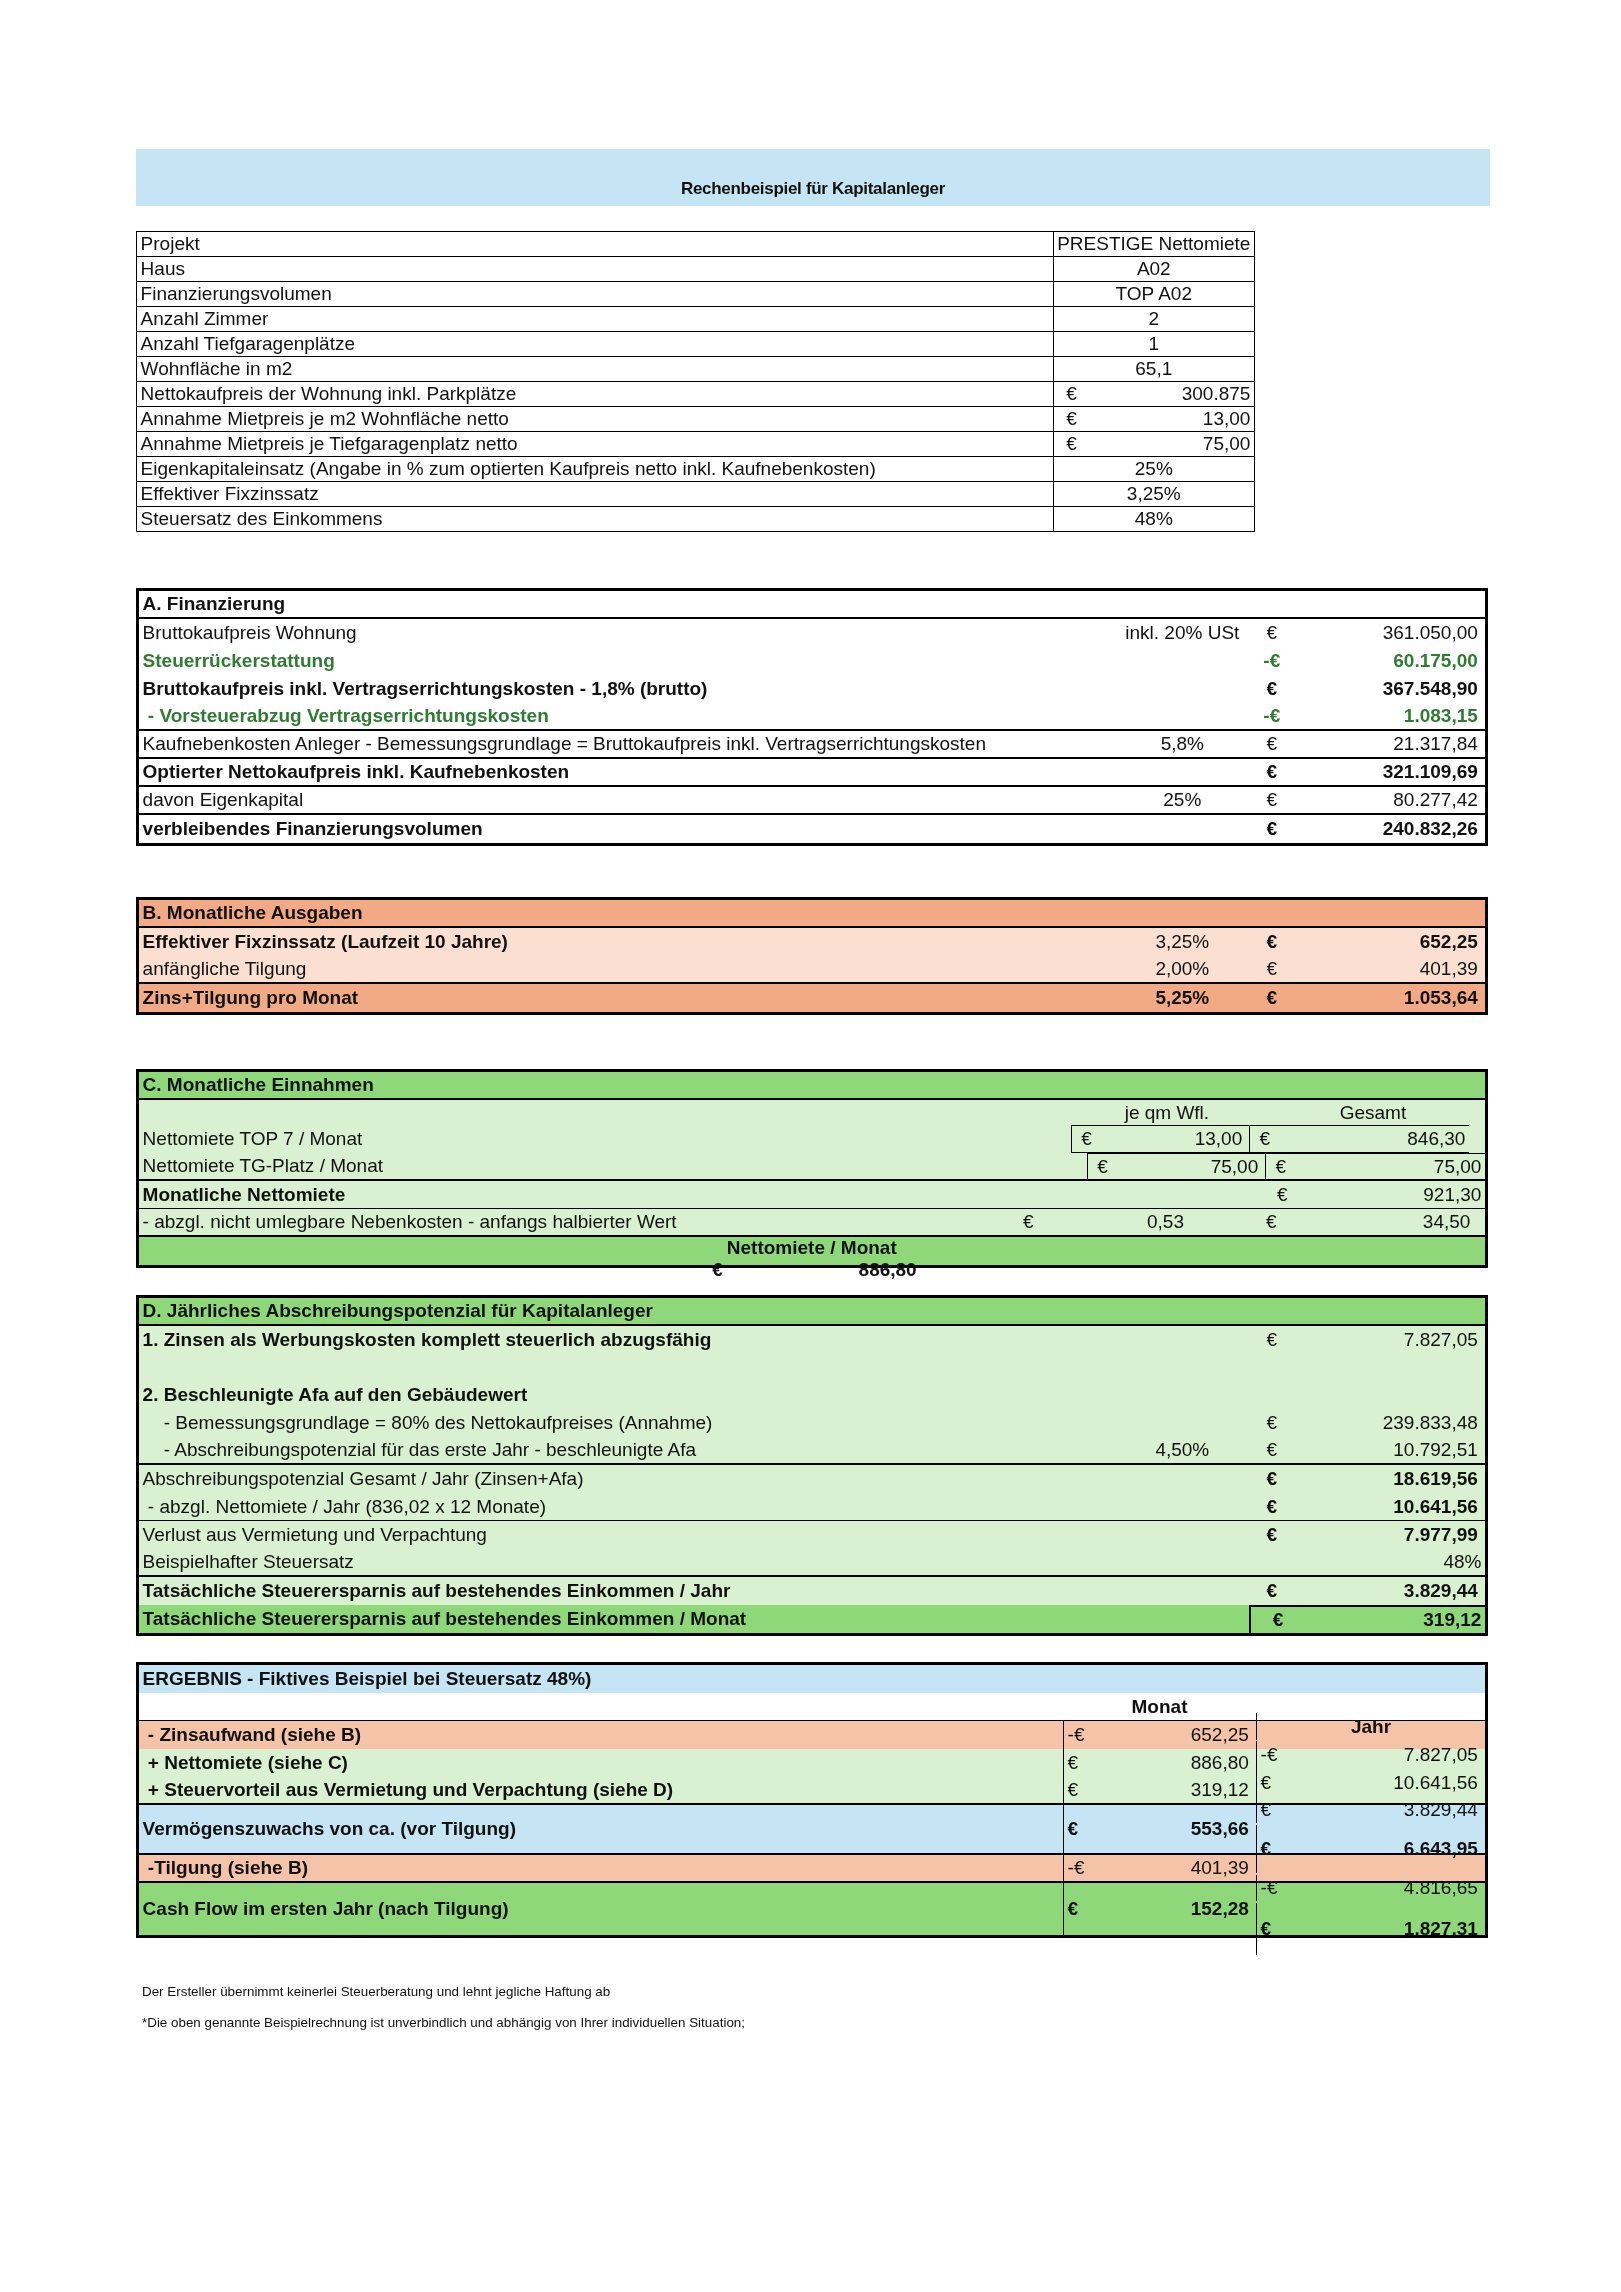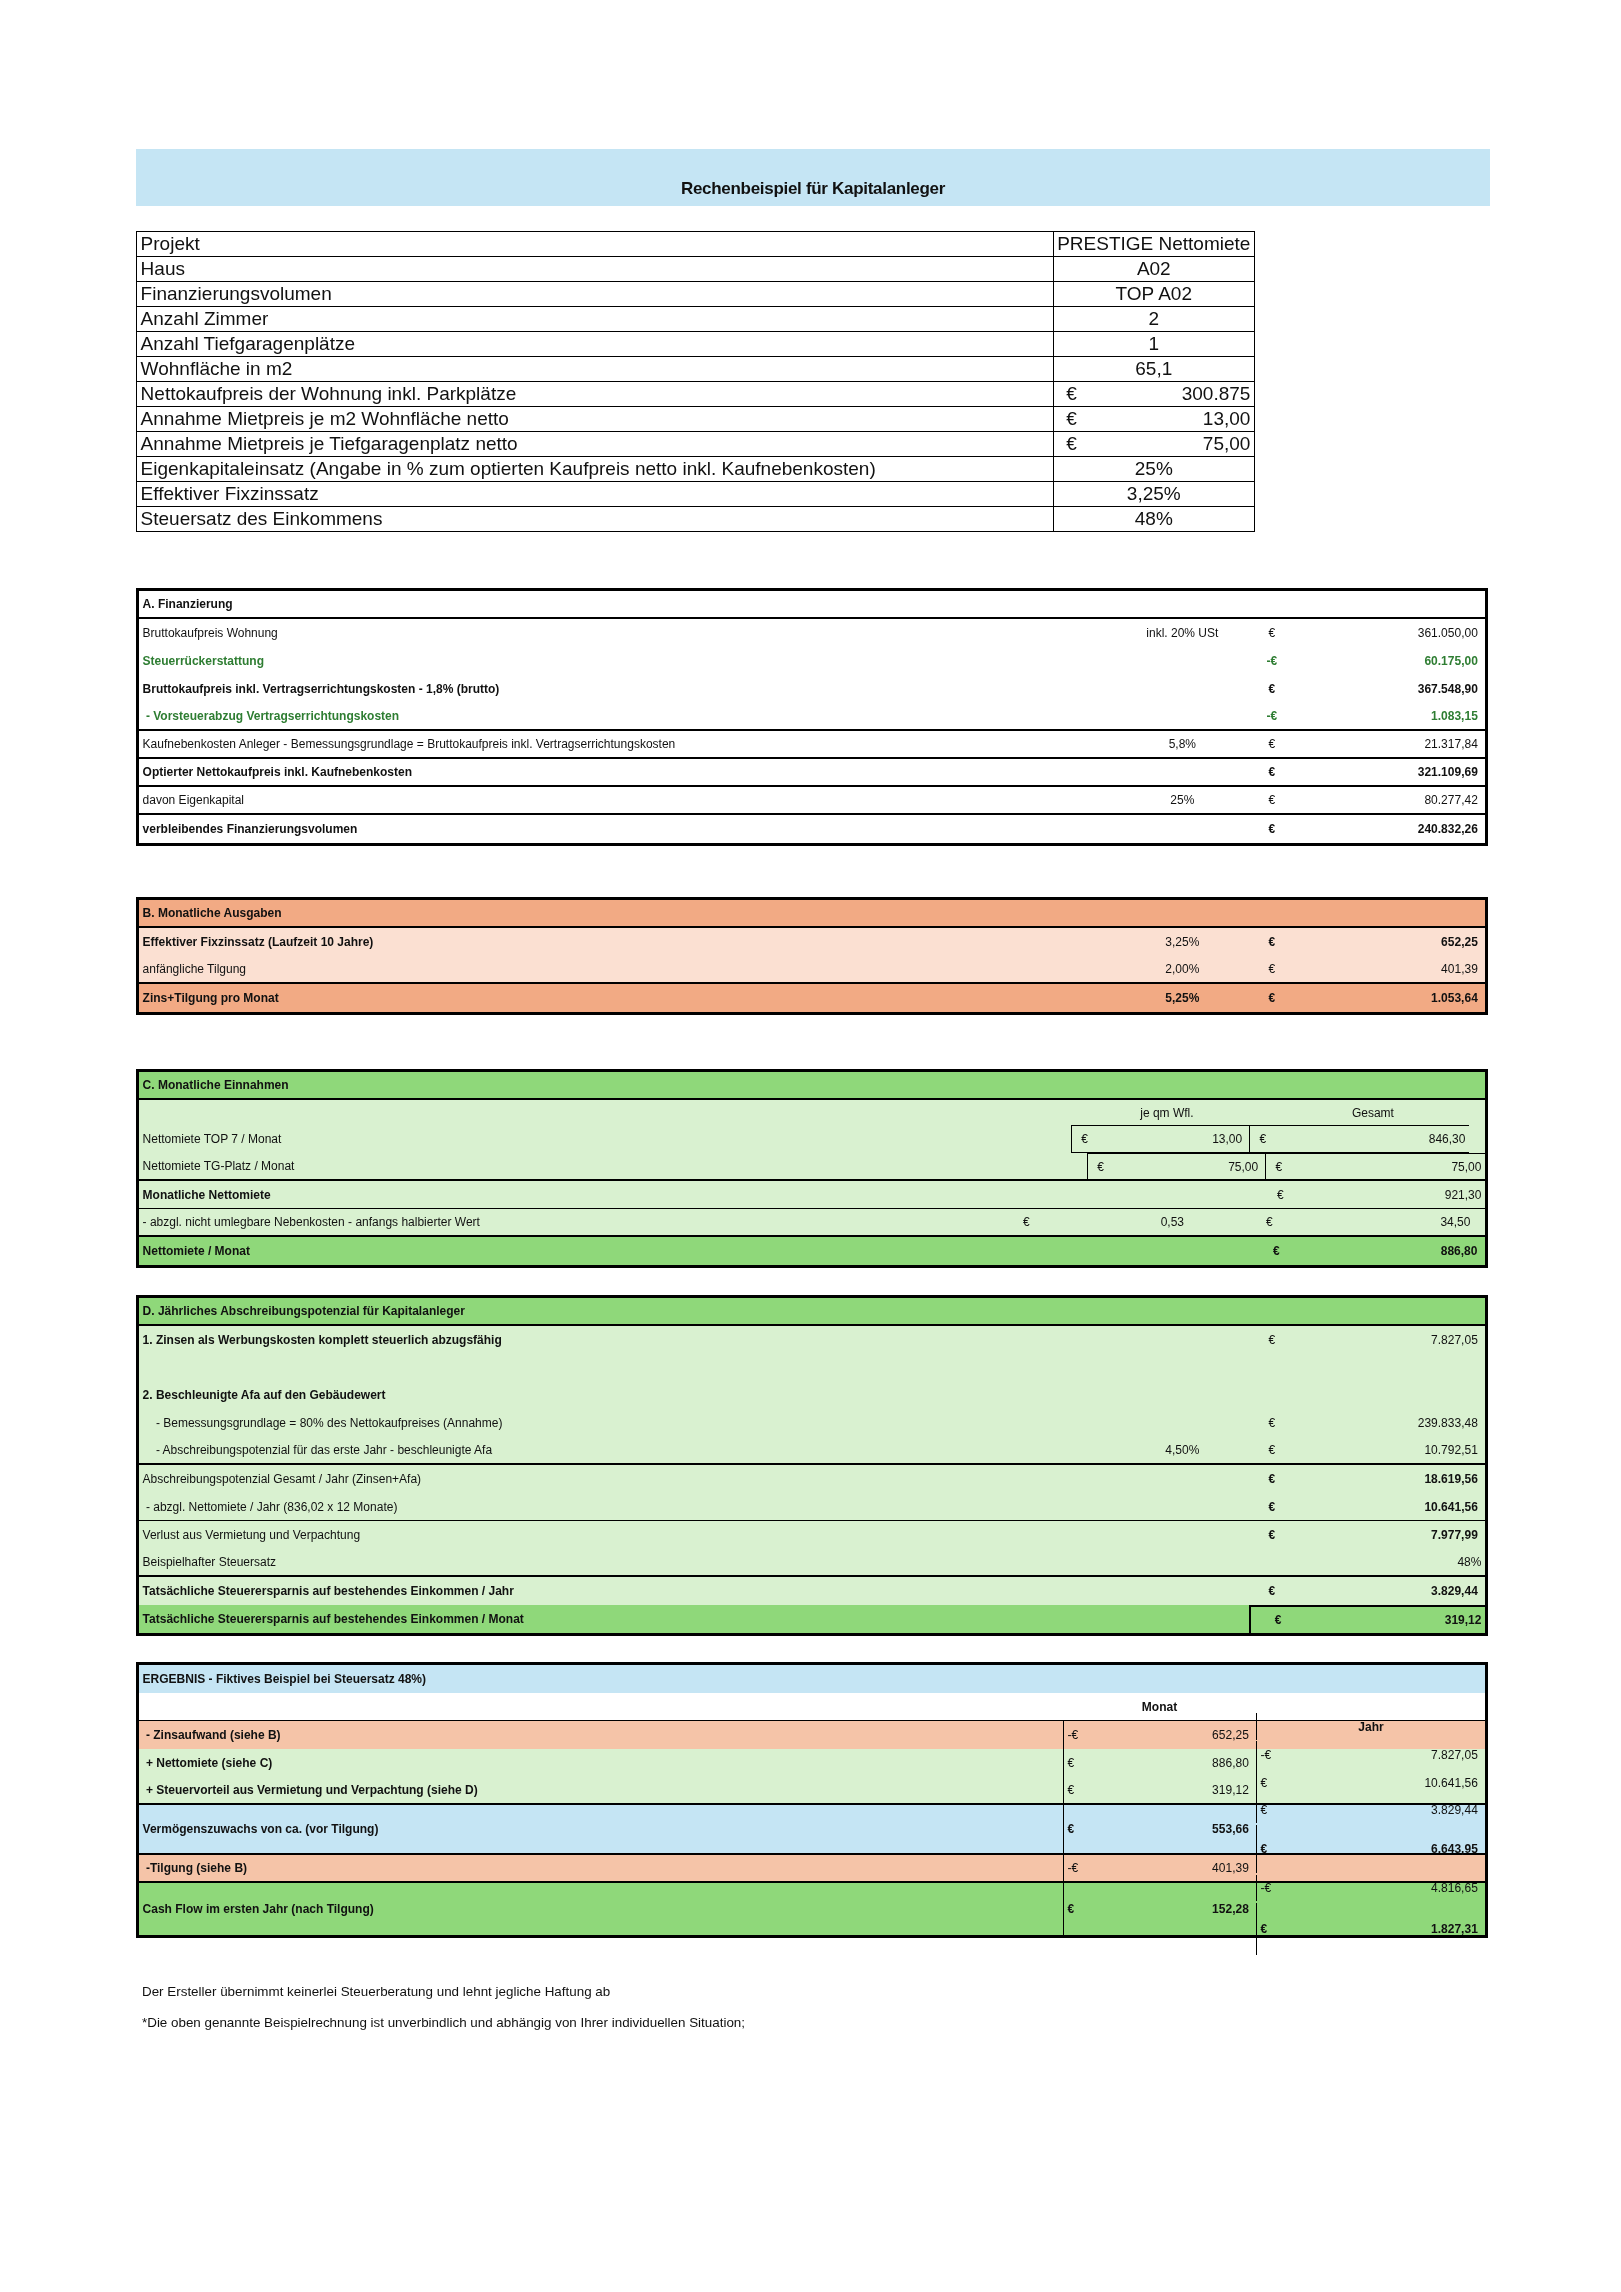--- a/index.html
+++ b/index.html
@@ -7,21 +7,21 @@
   .title-band { position: absolute; left: 136px; top: 149px; width: 1354px; height: 57px; background: #c5e5f4; }
   .title-band span { position: absolute; left: 0; right: 0; bottom: 7.2px; text-align: center; font-weight: bold; font-size: 17px; letter-spacing: -0.3px; }
 
   
   .info { position: absolute; left: 136px; top: 231px; width: 1119px; border-collapse: collapse; font-size: 19px; }
   .info td { border: 1.8px solid #000; height: 24px; padding: 0 3.6px; white-space: nowrap; }
   .info td.val { width: 188px; text-align: center; }
   .info td.val.cur { text-align: right; }
   .info td.val.cur .eur { float: left; padding-left: 9px; }
 
-  .sec { position: absolute; left: 136px; width: 1352px; border: 3.6px solid #000; box-sizing: border-box; font-size: 12px; }
+  .sec { position: absolute; left: 136px; width: 1352px; border: 3.6px solid #000; box-sizing: border-box; font-size: 19px; }
   .row { display: flex; align-items: center; height: 28px; box-sizing: border-box; padding: 0 3.6px; white-space: nowrap; }
   .row .lbl { flex: 1; }
   .row .pct { width: 125px; text-align: center; }
   .row .cur { width: 54px; text-align: center; }
   .row .amt { width: 179px; text-align: right; padding-right: 3.6px; }
   .b { font-weight: bold; }
   .green { color: #2e7d32; }
   .sep-bottom { border-bottom: 2.7px solid #000; }
   .sep-thin { border-bottom: 1.8px solid #000; }
 
@@ -236,21 +236,21 @@
     <span class="lbl"> - abzgl. nicht umlegbare Nebenkosten - anfangs halbierter Wert</span>
     <span style="width:195px;display:flex;">
         <span class="c-eur1">€</span>
         <span class="c-val1">0,53</span>
       </span>
     <span style="width:217px;display:flex;">
         <span class="c-eur2">€</span>
         <span class="c-val2">34,50</span>
       </span>
   </div>
-  <div class="row b bg-green" style="padding-right:4px;">
+  <div class="row b bg-green" style="padding-right:4px;flex-direction:column;">
     <span class="lbl">Nettomiete / Monat</span>
     <span style="width:195px;display:flex;">
         <span class="c-eur1"></span>
         <span class="c-val1"></span>
       </span>
     <span style="width:217px;display:flex;">
         <span class="c-eur2">€</span>
         <span class="c-val2">886,80</span>
       </span>
   </div>

